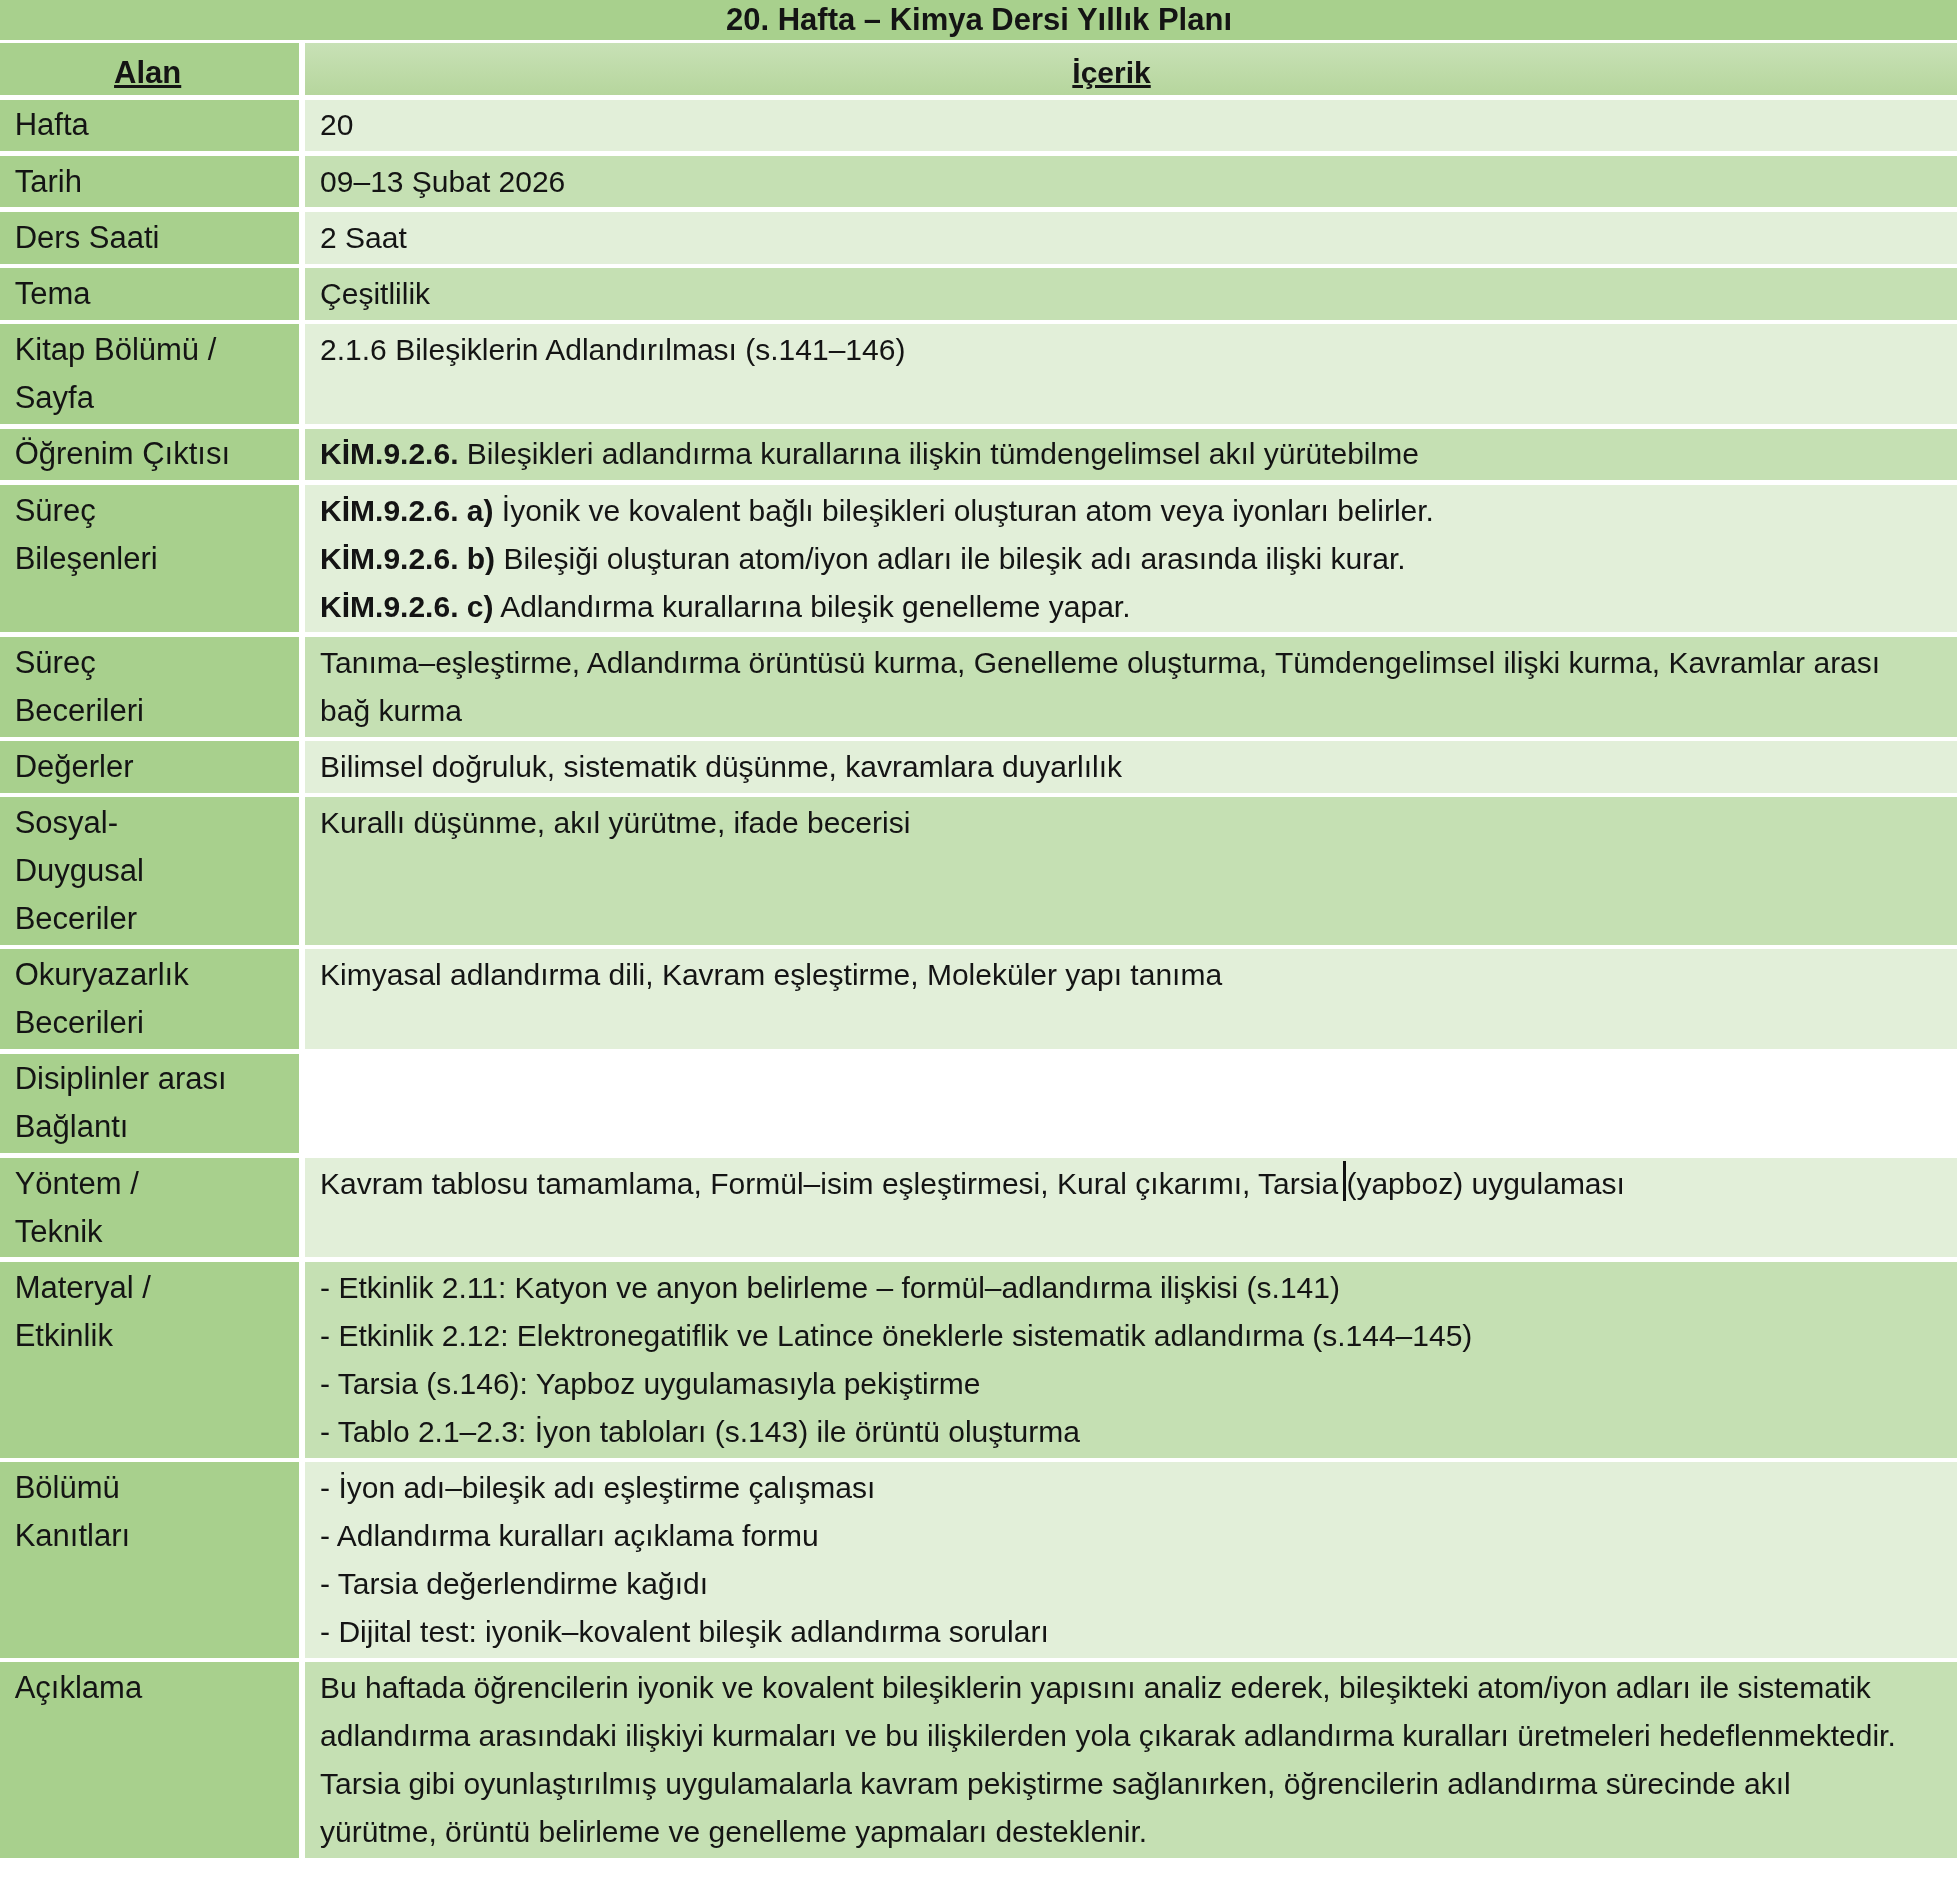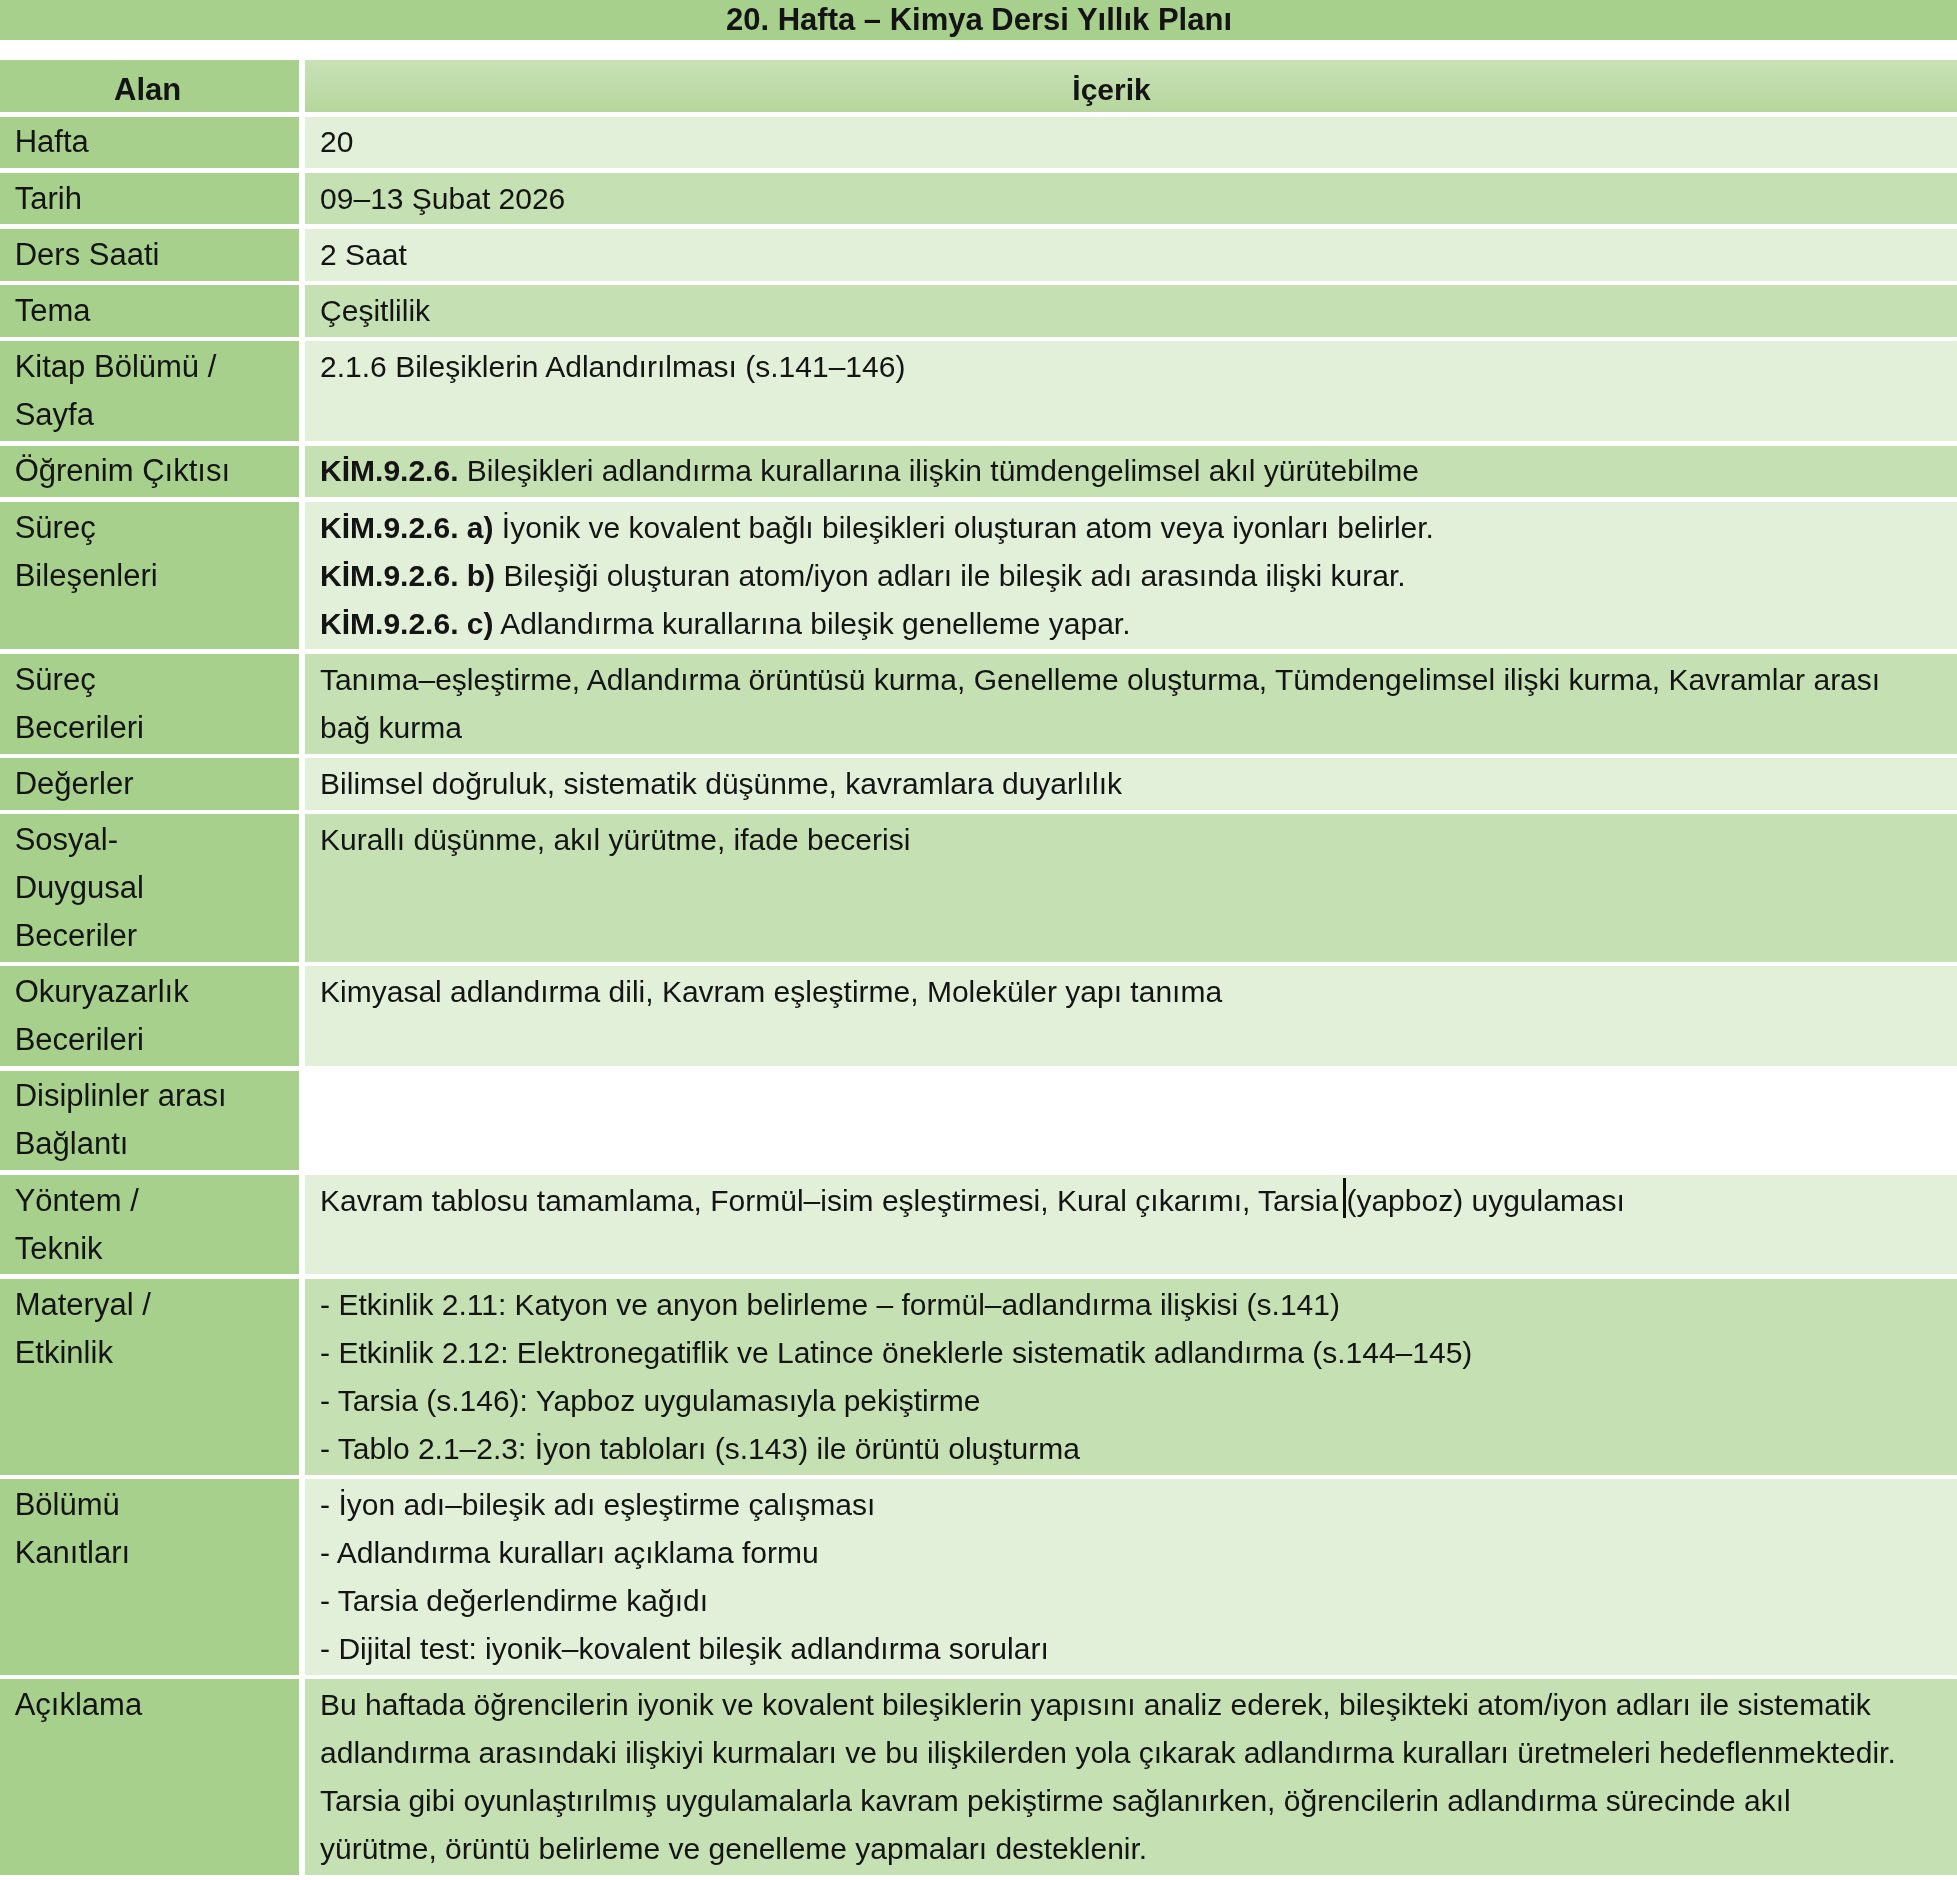--- a/index.html
+++ b/index.html
@@ -12,21 +12,21 @@
   .doc{
     width:1958px;height:1881px;
     display:flex;flex-direction:column;
     background:#ffffff;
   }
   .title-row{
     height:40px;flex:none;
     background:#A8D08D;
     display:flex;align-items:center;justify-content:center;
     font-weight:bold;font-size:31px;
-    margin-bottom:20px;
+    margin-bottom:3px;
   }
   .row{
     display:flex;
     column-gap:6.4px;
     margin-bottom:4.6px;
     flex:none;
   }
   .row:last-child{flex:1;margin-bottom:0;}
   .cell{
     box-sizing:border-box;
@@ -42,21 +42,21 @@
   .content-cell{
     flex:1;
     padding-right:55px;
     background:#E2EFD9;
   }
   .row.band-dark .content-cell{background:#C5E0B3;}
   .header-row .cell{
     display:flex;align-items:center;justify-content:center;
     font-weight:bold;
     height:52px;
-    padding-top:8px;padding-bottom:0;
+    padding-top:8px;padding-bottom:0;text-decoration:underline;
   }
   .header-row .content-cell{
     background:linear-gradient(180deg,#C8E1B6 0%,#B6D69D 100%);
   }
   .content-line{min-height:48px;}
   .seg-bold{font-weight:bold;text-align:right;}
   .text-cursor{
     display:inline-block;
     width:2.8px;height:40px;
     background:#101010;

